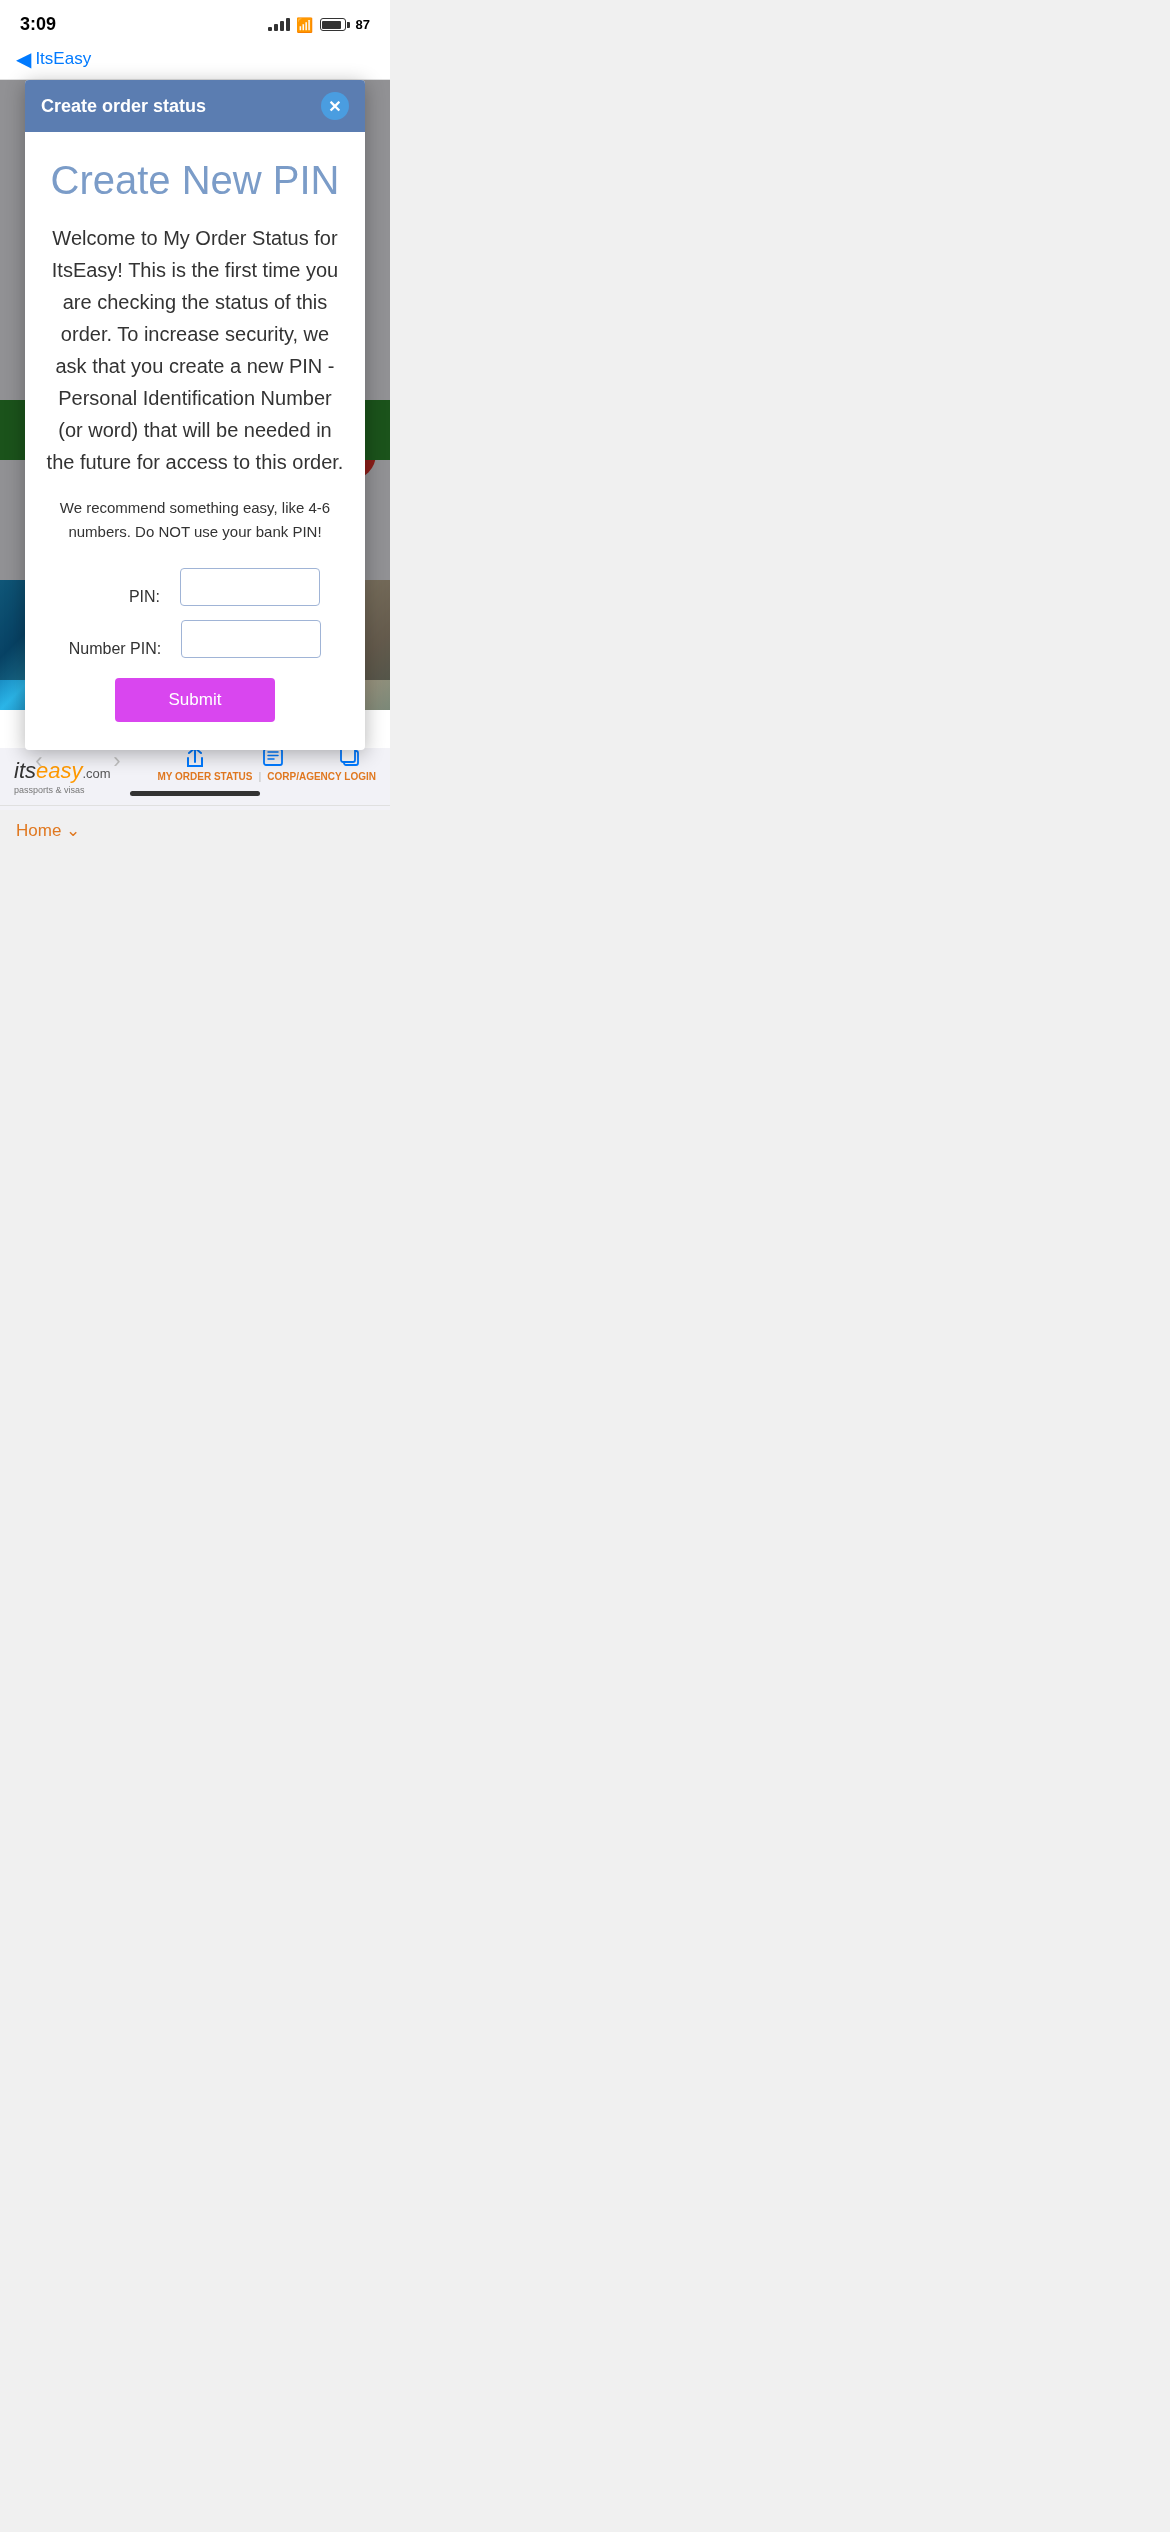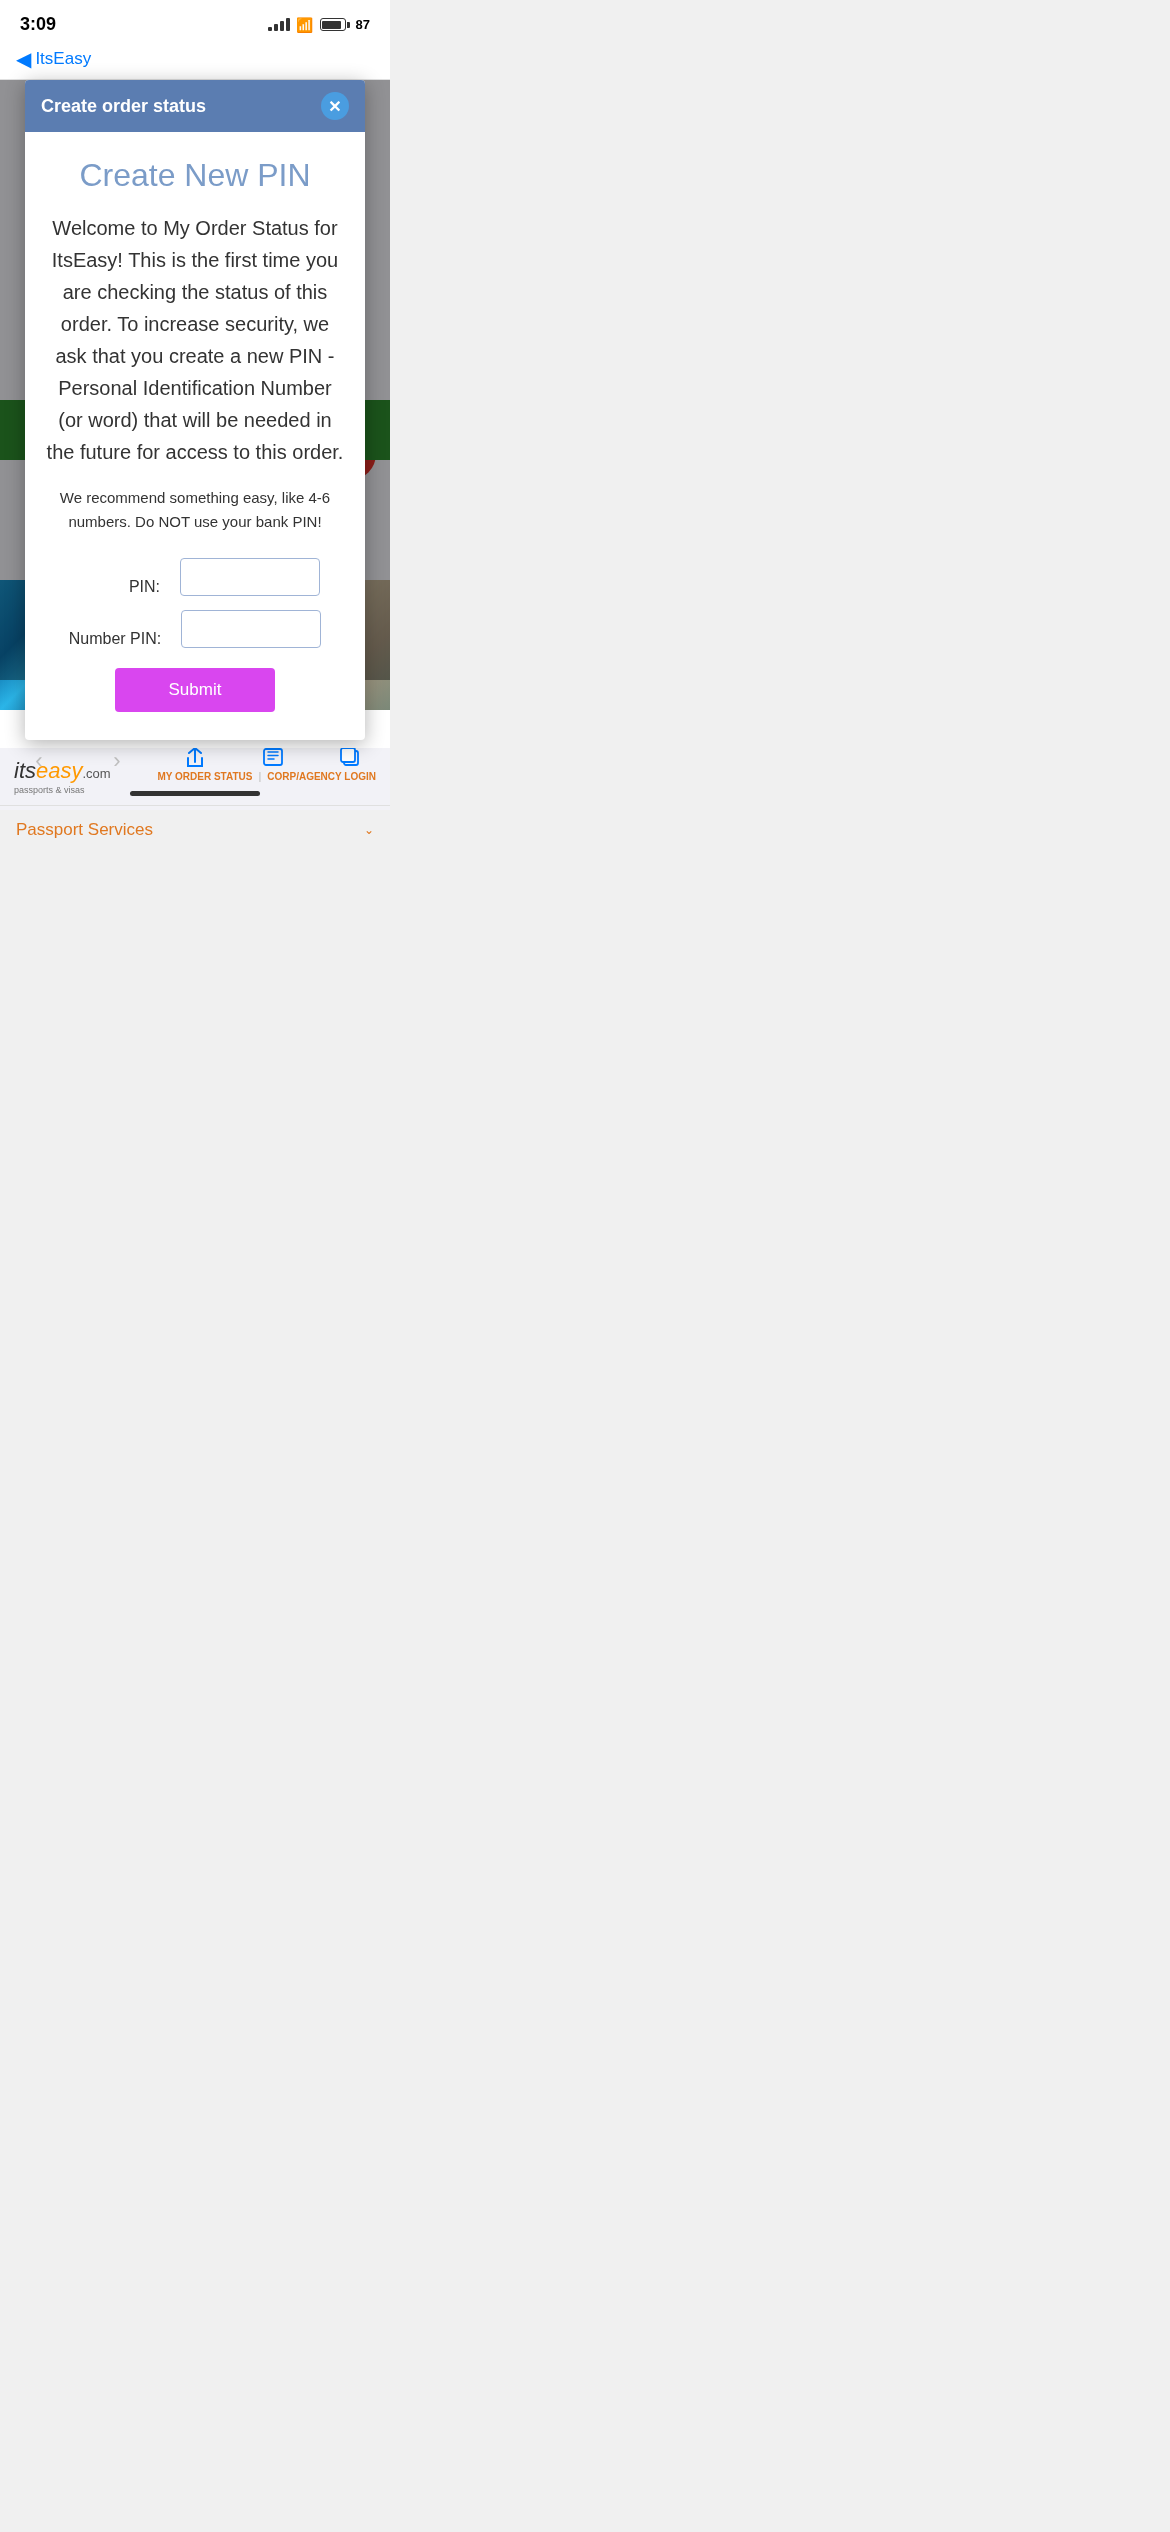--- a/index.html
+++ b/index.html
@@ -139,21 +139,21 @@
       font-weight: 700;
       cursor: pointer;
       border: none;
     }
 
     .modal-body {
       padding: 24px 20px 28px;
     }
 
     .modal-heading {
-      font-size: 32px;
+      font-size: 40px;
       font-weight: 300;
       color: #7b9cc8;
       text-align: center;
       margin-bottom: 18px;
       line-height: 1.2;
     }
 
     .modal-description {
       font-size: 20px;
       color: #333;
@@ -470,20 +470,23 @@
         <div class="logo-tagline">passports &amp; visas</div>
       </div>
       <div class="header-links">
         <span class="header-link-order">MY ORDER STATUS</span>
         <span class="header-link-divider">|</span>
         <span class="header-link-corp">CORP/AGENCY LOGIN</span>
       </div>
     </div>
 
     <div class="nav-item">
+      <span>Home ⌄</span>
+    </div>
+    <div class="nav-item">
       <span>Passport Services</span>
       <span class="nav-chevron">⌄</span>
     </div>
     <div class="nav-item">
       <span style="color:#e07820; font-size:14px;">Travel Vi...</span>
     </div>
   </div>
 
   <div class="chat-btn">
     <span>💬</span>

